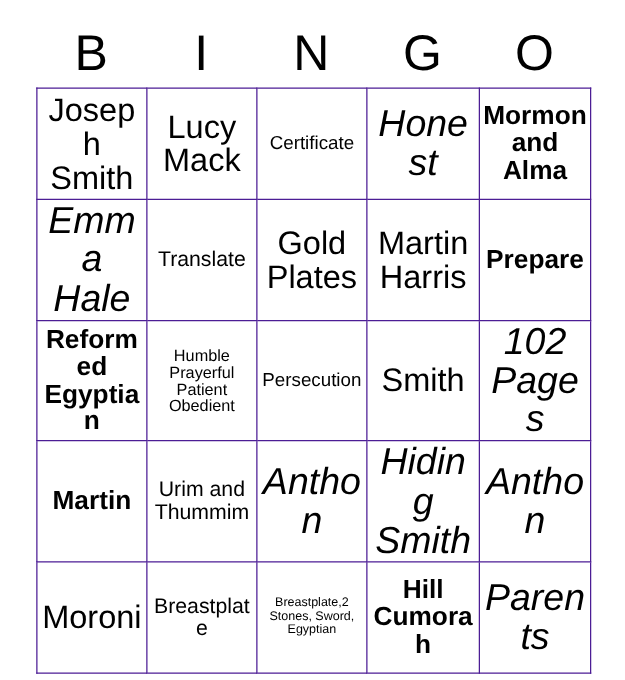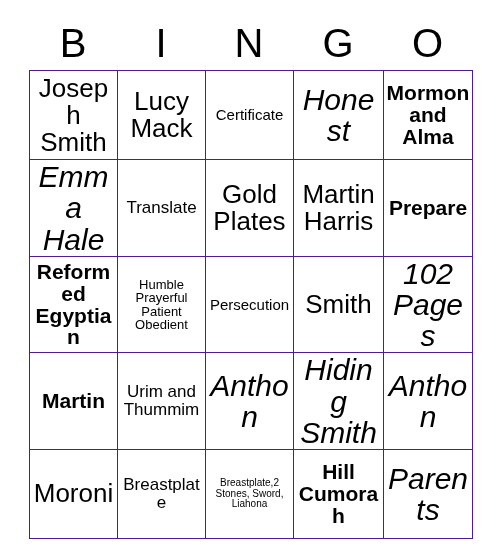--- a/index.html
+++ b/index.html
@@ -186,21 +186,21 @@
           </td>
       </tr>
       <tr>
         <td class="bingo-cell fs-xxl">
             <span class="cell-text">Moroni</span>
           </td>
         <td class="bingo-cell fs-sm">
             <span class="cell-text">Breastplate</span>
           </td>
         <td class="bingo-cell fs-tiny">
-            <span class="cell-text">Breastplate,2 Stones, Sword, Liahona</span>
+            <span class="cell-text">Breastplate,2 Stones, Sword, Egyptian</span>
           </td>
         <td class="bingo-cell fs-md">
             <span class="cell-text">Hill Cumorah</span>
           </td>
         <td class="bingo-cell fs-xl">
             <span class="cell-text">Parents</span>
           </td>
       </tr>
     </tbody>
   </table>

